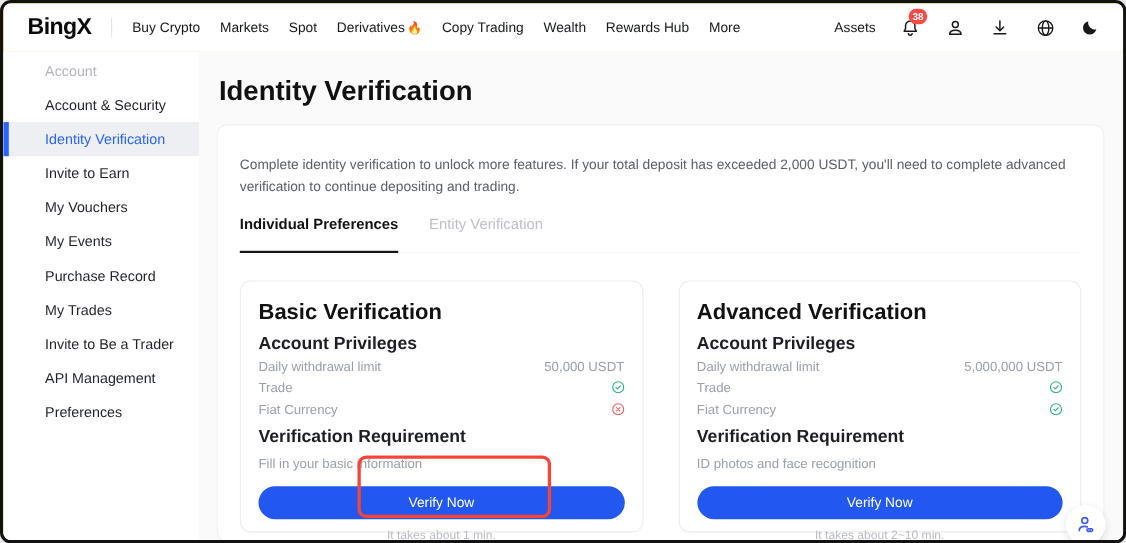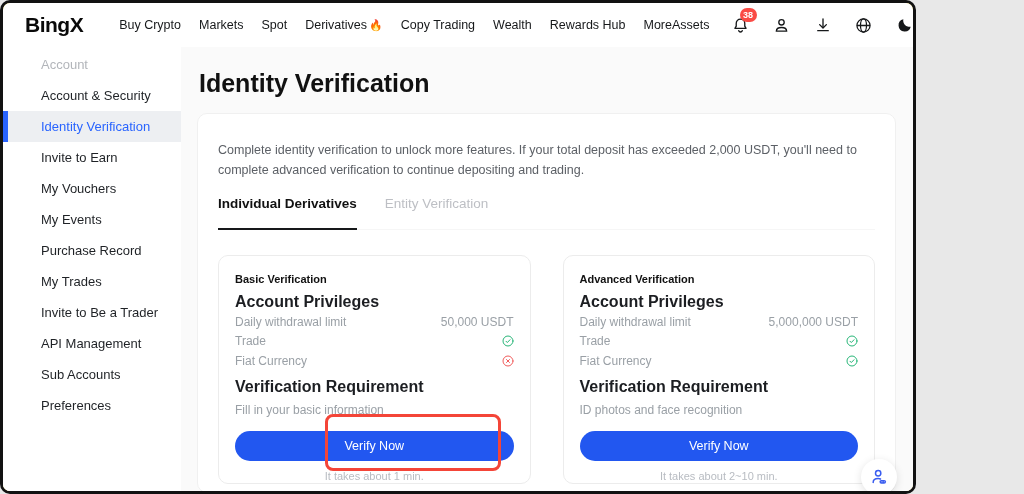--- a/index.html
+++ b/index.html
@@ -1,18 +1,18 @@
 <!DOCTYPE html>
 <html><head>
 <meta charset="utf-8">
 <style>
   * { margin:0; padding:0; box-sizing:border-box; }
   body { background:#e8e8e8; font-family:"Liberation Sans", sans-serif; }
   .frame {
-    position:relative; width:916px; height:494px; background:#fde047;
+    position:relative; width:1024px; height:494px; background:#fde047;
     border:3px solid #121212; border-radius:10px; overflow:hidden;
     font-family:"Liberation Sans", sans-serif; color:#1a1a1a;
   }
   
   .navbar { height:44px; display:flex; align-items:center; padding:0 20px 0 22px; background:#fff; }
   .logo { font-size:21px; font-weight:800; letter-spacing:-0.5px; color:#0a0a0a; }
   .nav-divider { width:1px; height:18px; background:#e4e4e4; margin:0 18px; }
   .nav-menu { display:flex; align-items:flex-end; gap:18px; }
   .nav-item { font-size:12.5px; color:#16181a; cursor:pointer; white-space:nowrap; }
   .flame { font-size:11px; margin-left:2px; }
@@ -46,21 +46,21 @@
   .desc { font-size:12.5px; line-height:1.6; color:#5c6066; max-width:770px; }
   .tabs { display:flex; gap:28px; margin-top:16px; border-bottom:1px solid #f6f6f6; }
   .tab { font-size:13.5px; padding-bottom:17px; cursor:pointer; color:#bdbfc4; }
   .tab.active { color:#111; font-weight:700; border-bottom:2px solid #16181a; margin-bottom:-1px; }
   
   .cards { display:flex; gap:32px; margin-top:25px; }
   .card {
     flex:1; height:229px; background:#fff; border:1px solid #ececec; border-radius:10px;
     padding:17px 16px 0 16px;
   }
-  .card-title { font-size:11px; font-weight:700; color:#111; }
+  .card-title { font-size:20px; font-weight:700; color:#111; }
   .sec-heading { font-size:16px; font-weight:700; color:#1c1e22; margin-top:8px; }
   .priv-row { display:flex; justify-content:space-between; align-items:center; height:17.5px; margin-top:2px; }
   .priv-row:first-of-type { margin-top:6px; }
   .priv-label, .priv-value { font-size:12px; color:#9aa0a6; }
   .status-ic { width:12px; height:12px; display:block; }
   .req-text { font-size:12px; color:#9aa0a6; margin-top:7px; }
   .verify-btn {
     display:block; width:100%; height:30px; margin-top:14px; border:none; border-radius:15px;
     background:#2257f0; color:#fff; font-size:12.5px; font-family:"Liberation Sans", sans-serif;
     cursor:pointer;
@@ -138,32 +138,31 @@
       <div class="side-item header">Account</div>
       <div class="side-item">Account &amp; Security</div>
       <div class="side-item active">Identity Verification</div>
       <div class="side-item">Invite to Earn</div>
       <div class="side-item">My Vouchers</div>
       <div class="side-item">My Events</div>
       <div class="side-item">Purchase Record</div>
       <div class="side-item">My Trades</div>
       <div class="side-item">Invite to Be a Trader</div>
       <div class="side-item">API Management</div>
-      <div class="side-item">Sub Accounts</div>
       <div class="side-item">Preferences</div>
     </aside>
 
     <section class="main">
       <h1 class="page-title">Identity Verification</h1>
 
       <div class="panel">
         <p class="desc">Complete identity verification to unlock more features. If your total deposit has exceeded 2,000 USDT, you'll need to complete advanced verification to continue depositing and trading.</p>
 
         <div class="tabs">
-          <div class="tab active">Individual Derivatives</div>
+          <div class="tab active">Individual Preferences</div>
           <div class="tab">Entity Verification</div>
         </div>
 
         <div class="cards">
 
           <div class="card">
             <div class="card-title">Basic Verification</div>
             <div class="sec-heading">Account Privileges</div>
             <div class="priv-row">
               <span class="priv-label">Daily withdrawal limit</span>

